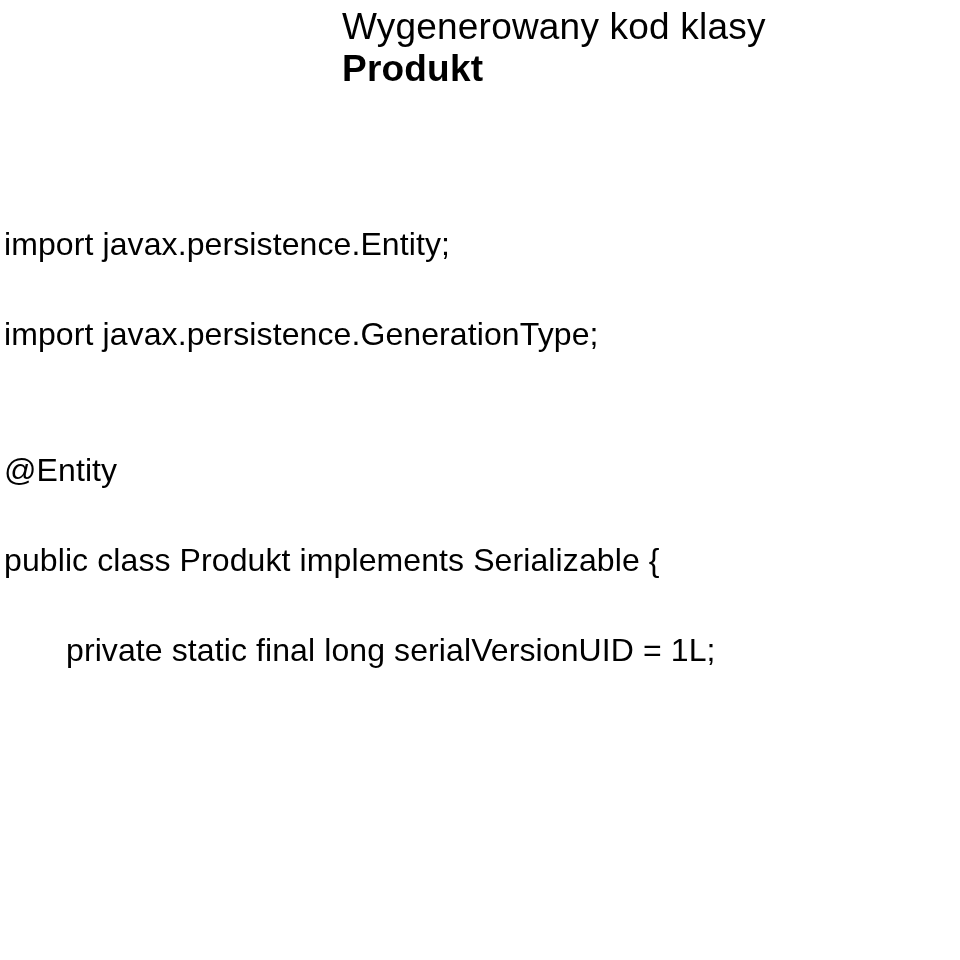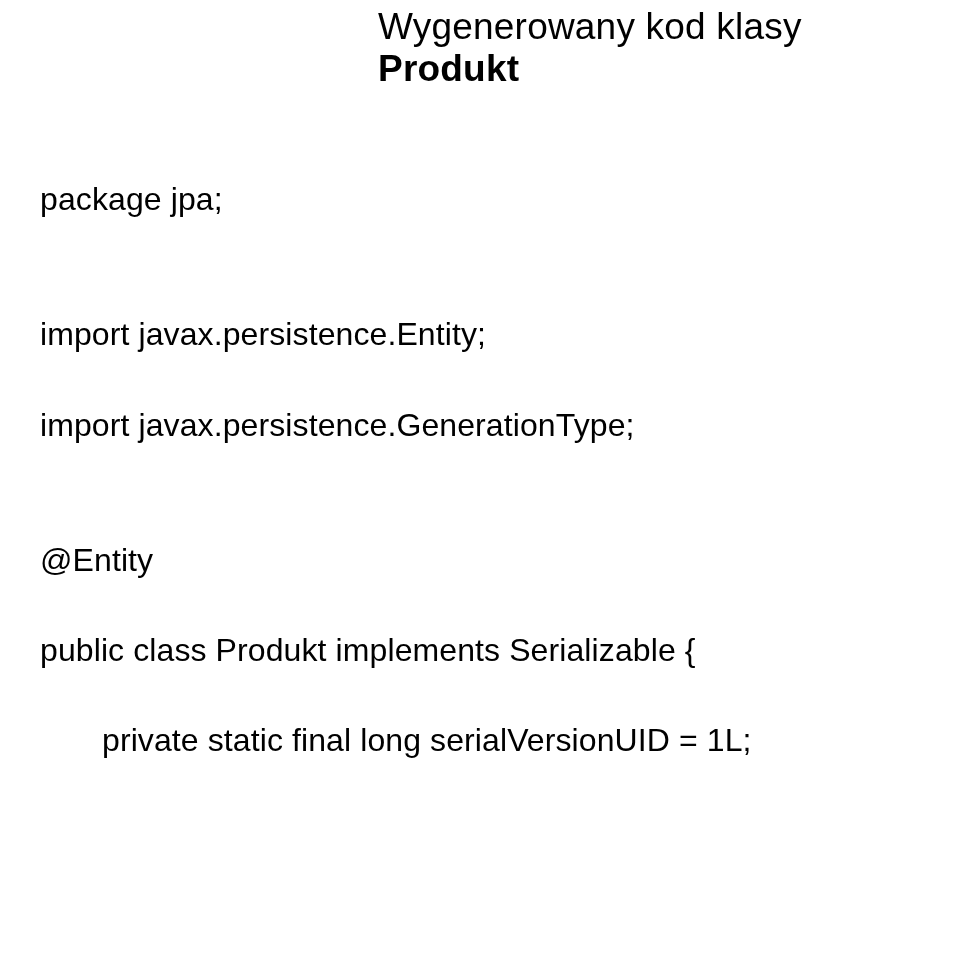--- a/index.html
+++ b/index.html
@@ -10,21 +10,20 @@
     background: #ffffff;
     color: #000000;
     font-family: Arial, Helvetica, sans-serif;
   }
   .page {
     box-sizing: border-box;
     padding: 6px 20px 0 4px;
     width: 900px;
     height: 960px;
     position: relative;
-    margin-left: 36px;
   }
   .title {
     font-size: 37px;
     text-align: left;
     margin-left: 338px;
     margin-top: 0;
     letter-spacing: 0.2px;
   }
   .title .bold {
     font-weight: 700;
@@ -42,21 +41,20 @@
 </head>
 <body>
 
 <div class="page">
 
   <div class="title">
     <span>Wygenerowany kod klasy </span><span class="bold">Produkt</span>
   </div>
 
   <div class="code-block">
-<div>package jpa;</div>
 <div></div>
 <div>import javax.persistence.Entity;</div>
 <div>import javax.persistence.GenerationType;</div>
 <div></div>
 <div>@Entity</div>
 <div>public class Produkt implements Serializable {</div>
 <div class="ind1">private static final long serialVersionUID = 1L;</div>
 
 
 

